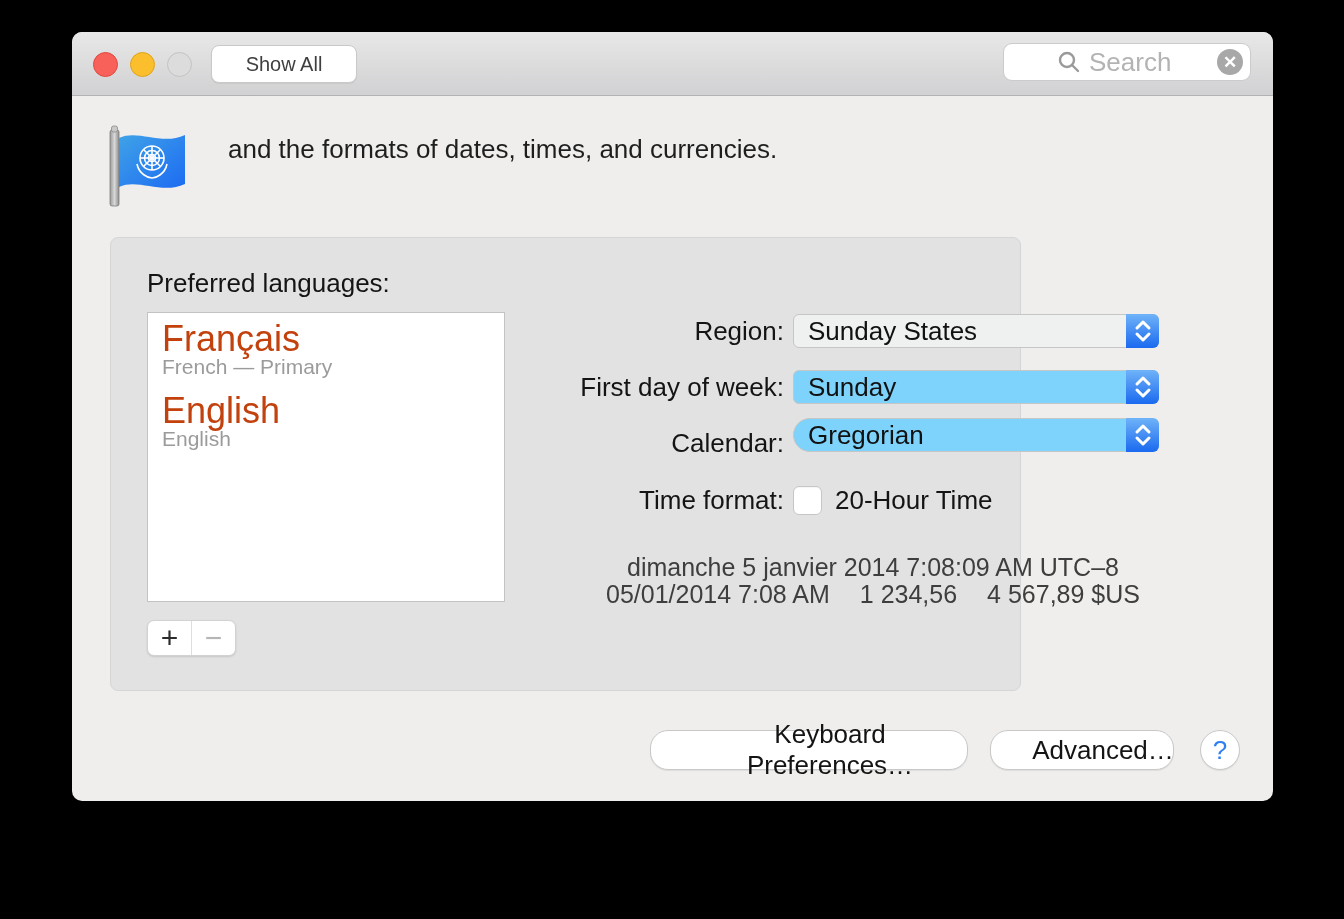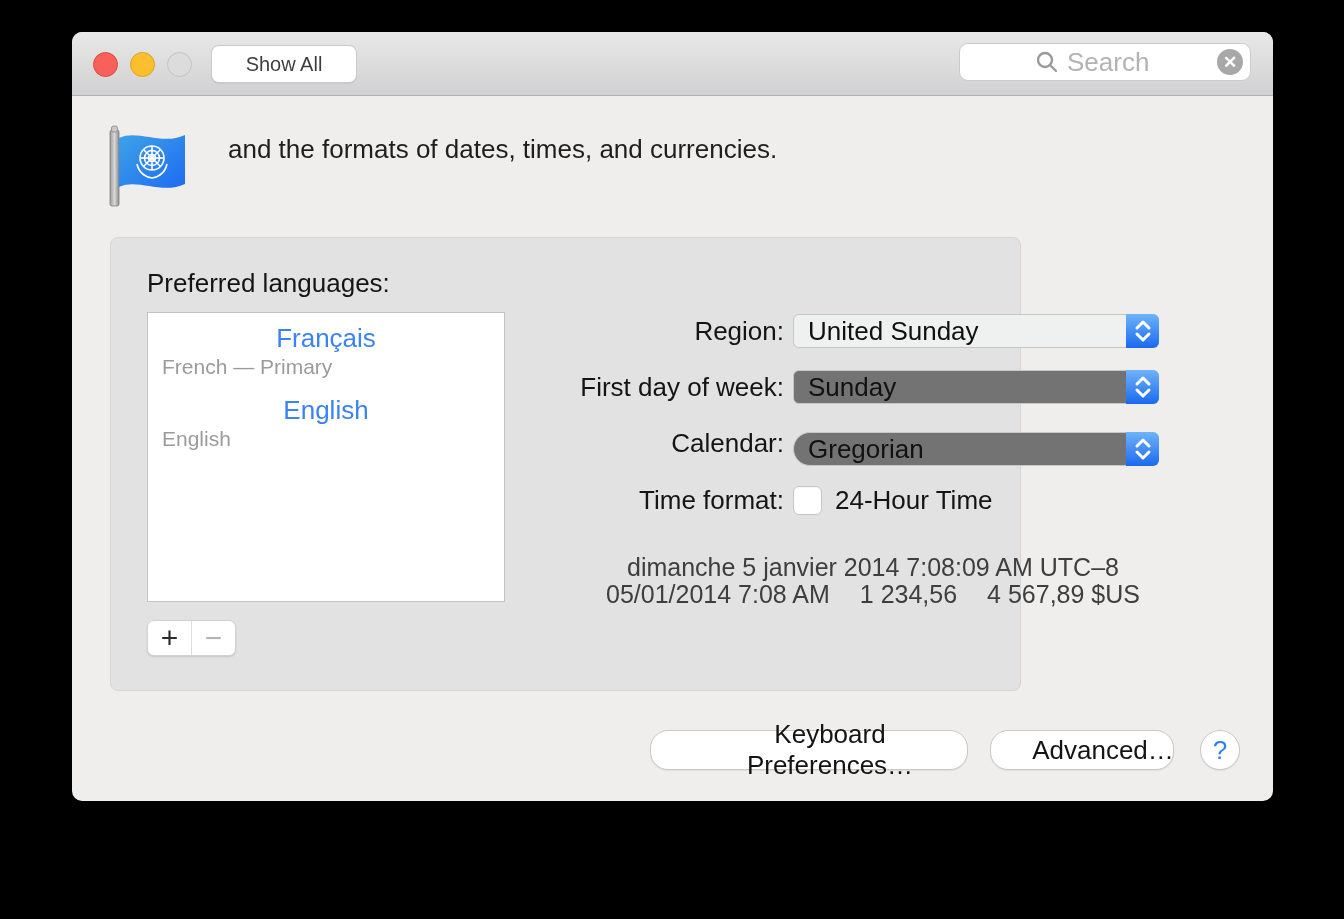--- a/index.html
+++ b/index.html
@@ -40,21 +40,21 @@
     font-size: 20px; color: #3f3f3f; font-family: inherit;
     display: flex; align-items: center; justify-content: center;
     box-shadow: 0 1px 1px rgba(0,0,0,.06);
   }
   .win-title {
     position: absolute; left: 0; right: 0; top: 17px;
     text-align: center; font-size: 26px; color: #808080;
   }
   .search-field {
     position: absolute; right: 22px; top: 11px;
-    width: 292px; height: 38px;
+    width: 248px; height: 38px;
     background: #fff; border: 1px solid #cbcbcb; border-radius: 9px;
     display: flex; align-items: center; justify-content: center;
   }
   .search-field input {
     border: none; outline: none; background: transparent;
     font-size: 26px; color: #333; width: 110px;
     font-family: inherit;
   }
   .search-field input::placeholder { color: #b3b3b3; }
   .search-clear {
@@ -81,21 +81,21 @@
     border-radius: 8px;
   }
   .pl-label { position: absolute; left: 36px; top: 30px; font-size: 26px; color: #141414; }
   .listbox {
     position: absolute; left: 36px; top: 74px;
     width: 358px; height: 290px;
     background: #fff; border: 1px solid #c3c3c3;
     padding: 10px 14px;
   }
   .lang-item { margin-bottom: 16px; }
-  .lang-name { font-size: 26px; color: #3b82f6; line-height: 31px; text-align: center; }
+  .lang-name { font-size: 36px; color: #c2410c; line-height: 31px; }
   .lang-detail { font-size: 21px; color: #9b9b9b; line-height: 25px; }
 
   .addremove {
     position: absolute; left: 36px; top: 382px;
     width: 89px; height: 36px;
     background: #fff; border: 1px solid #d2d2d2; border-radius: 7px;
     display: flex; box-shadow: 0 1px 2px rgba(0,0,0,.12);
     overflow: hidden;
   }
   .seg {
@@ -106,21 +106,21 @@
   .seg.remove { color: #b5b5b5; }
 
   
   .row-label {
     position: absolute; width: 380px; left: 293px;
     text-align: right; font-size: 26px; color: #141414; line-height: 34px;
   }
   .popup {
     position: absolute; left: 682px;
     width: 366px; height: 34px;
-    background: #737373; border: 1px solid #c6c6c6; border-radius: 6px;
+    background: #7dd3fc; border: 1px solid #c6c6c6; border-radius: 6px;
   }
   .popup.muted { background: #eff0f0; }
   .popup-value {
     position: absolute; left: 14px; top: 0;
     font-size: 26px; color: #111; line-height: 32px;
     white-space: nowrap;
   }
   .stepper {
     position: absolute; right: -1px; top: -1px;
     width: 33px; height: 34px;
@@ -235,54 +235,54 @@
       </div>
     </div>
 
     <div class="addremove">
       <div class="seg add">+</div>
       <div class="seg remove">−</div>
     </div>
 
     <div class="row-label" style="top:76px;">Region:</div>
     <div class="popup muted" style="top:76px;">
-      <div class="popup-value">United Sunday</div>
+      <div class="popup-value">Sunday States</div>
       <div class="stepper">
         <svg width="22" height="28" viewBox="0 0 22 28">
           <path d="M5 11 L11 5 L17 11" fill="none" stroke="#fff" stroke-width="3" stroke-linecap="round" stroke-linejoin="round"></path>
           <path d="M5 17 L11 23 L17 17" fill="none" stroke="#fff" stroke-width="3" stroke-linecap="round" stroke-linejoin="round"></path>
         </svg>
       </div>
     </div>
 
     <div class="row-label" style="top:132px;">First day of week:</div>
     <div class="popup" style="top:132px;">
       <div class="popup-value">Sunday</div>
       <div class="stepper">
         <svg width="22" height="28" viewBox="0 0 22 28">
           <path d="M5 11 L11 5 L17 11" fill="none" stroke="#fff" stroke-width="3" stroke-linecap="round" stroke-linejoin="round"></path>
           <path d="M5 17 L11 23 L17 17" fill="none" stroke="#fff" stroke-width="3" stroke-linecap="round" stroke-linejoin="round"></path>
         </svg>
       </div>
     </div>
 
     <div class="row-label" style="top:188px;">Calendar:</div>
-    <div class="popup" style="top:194px;border-radius:17px;">
+    <div class="popup" style="top:180px;border-radius:17px;">
       <div class="popup-value">Gregorian</div>
       <div class="stepper">
         <svg width="22" height="28" viewBox="0 0 22 28">
           <path d="M5 11 L11 5 L17 11" fill="none" stroke="#fff" stroke-width="3" stroke-linecap="round" stroke-linejoin="round"></path>
           <path d="M5 17 L11 23 L17 17" fill="none" stroke="#fff" stroke-width="3" stroke-linecap="round" stroke-linejoin="round"></path>
         </svg>
       </div>
     </div>
 
     <div class="row-label" style="top:245px;">Time format:</div>
     <div class="checkbox"></div>
-    <div class="cb-label">24-Hour Time</div>
+    <div class="cb-label">20-Hour Time</div>
 
     <div class="preview">
       <div>dimanche 5 janvier 2014 7:08:09 AM UTC–8</div>
       <div>
         <span>05/01/2014 7:08 AM</span><span class="gap"></span><span>1 234,56</span><span class="gap"></span><span>4 567,89 $US</span>
       </div>
     </div>
   </div>
 
   <button class="footer-btn kb-btn">Keyboard Preferences…</button>

